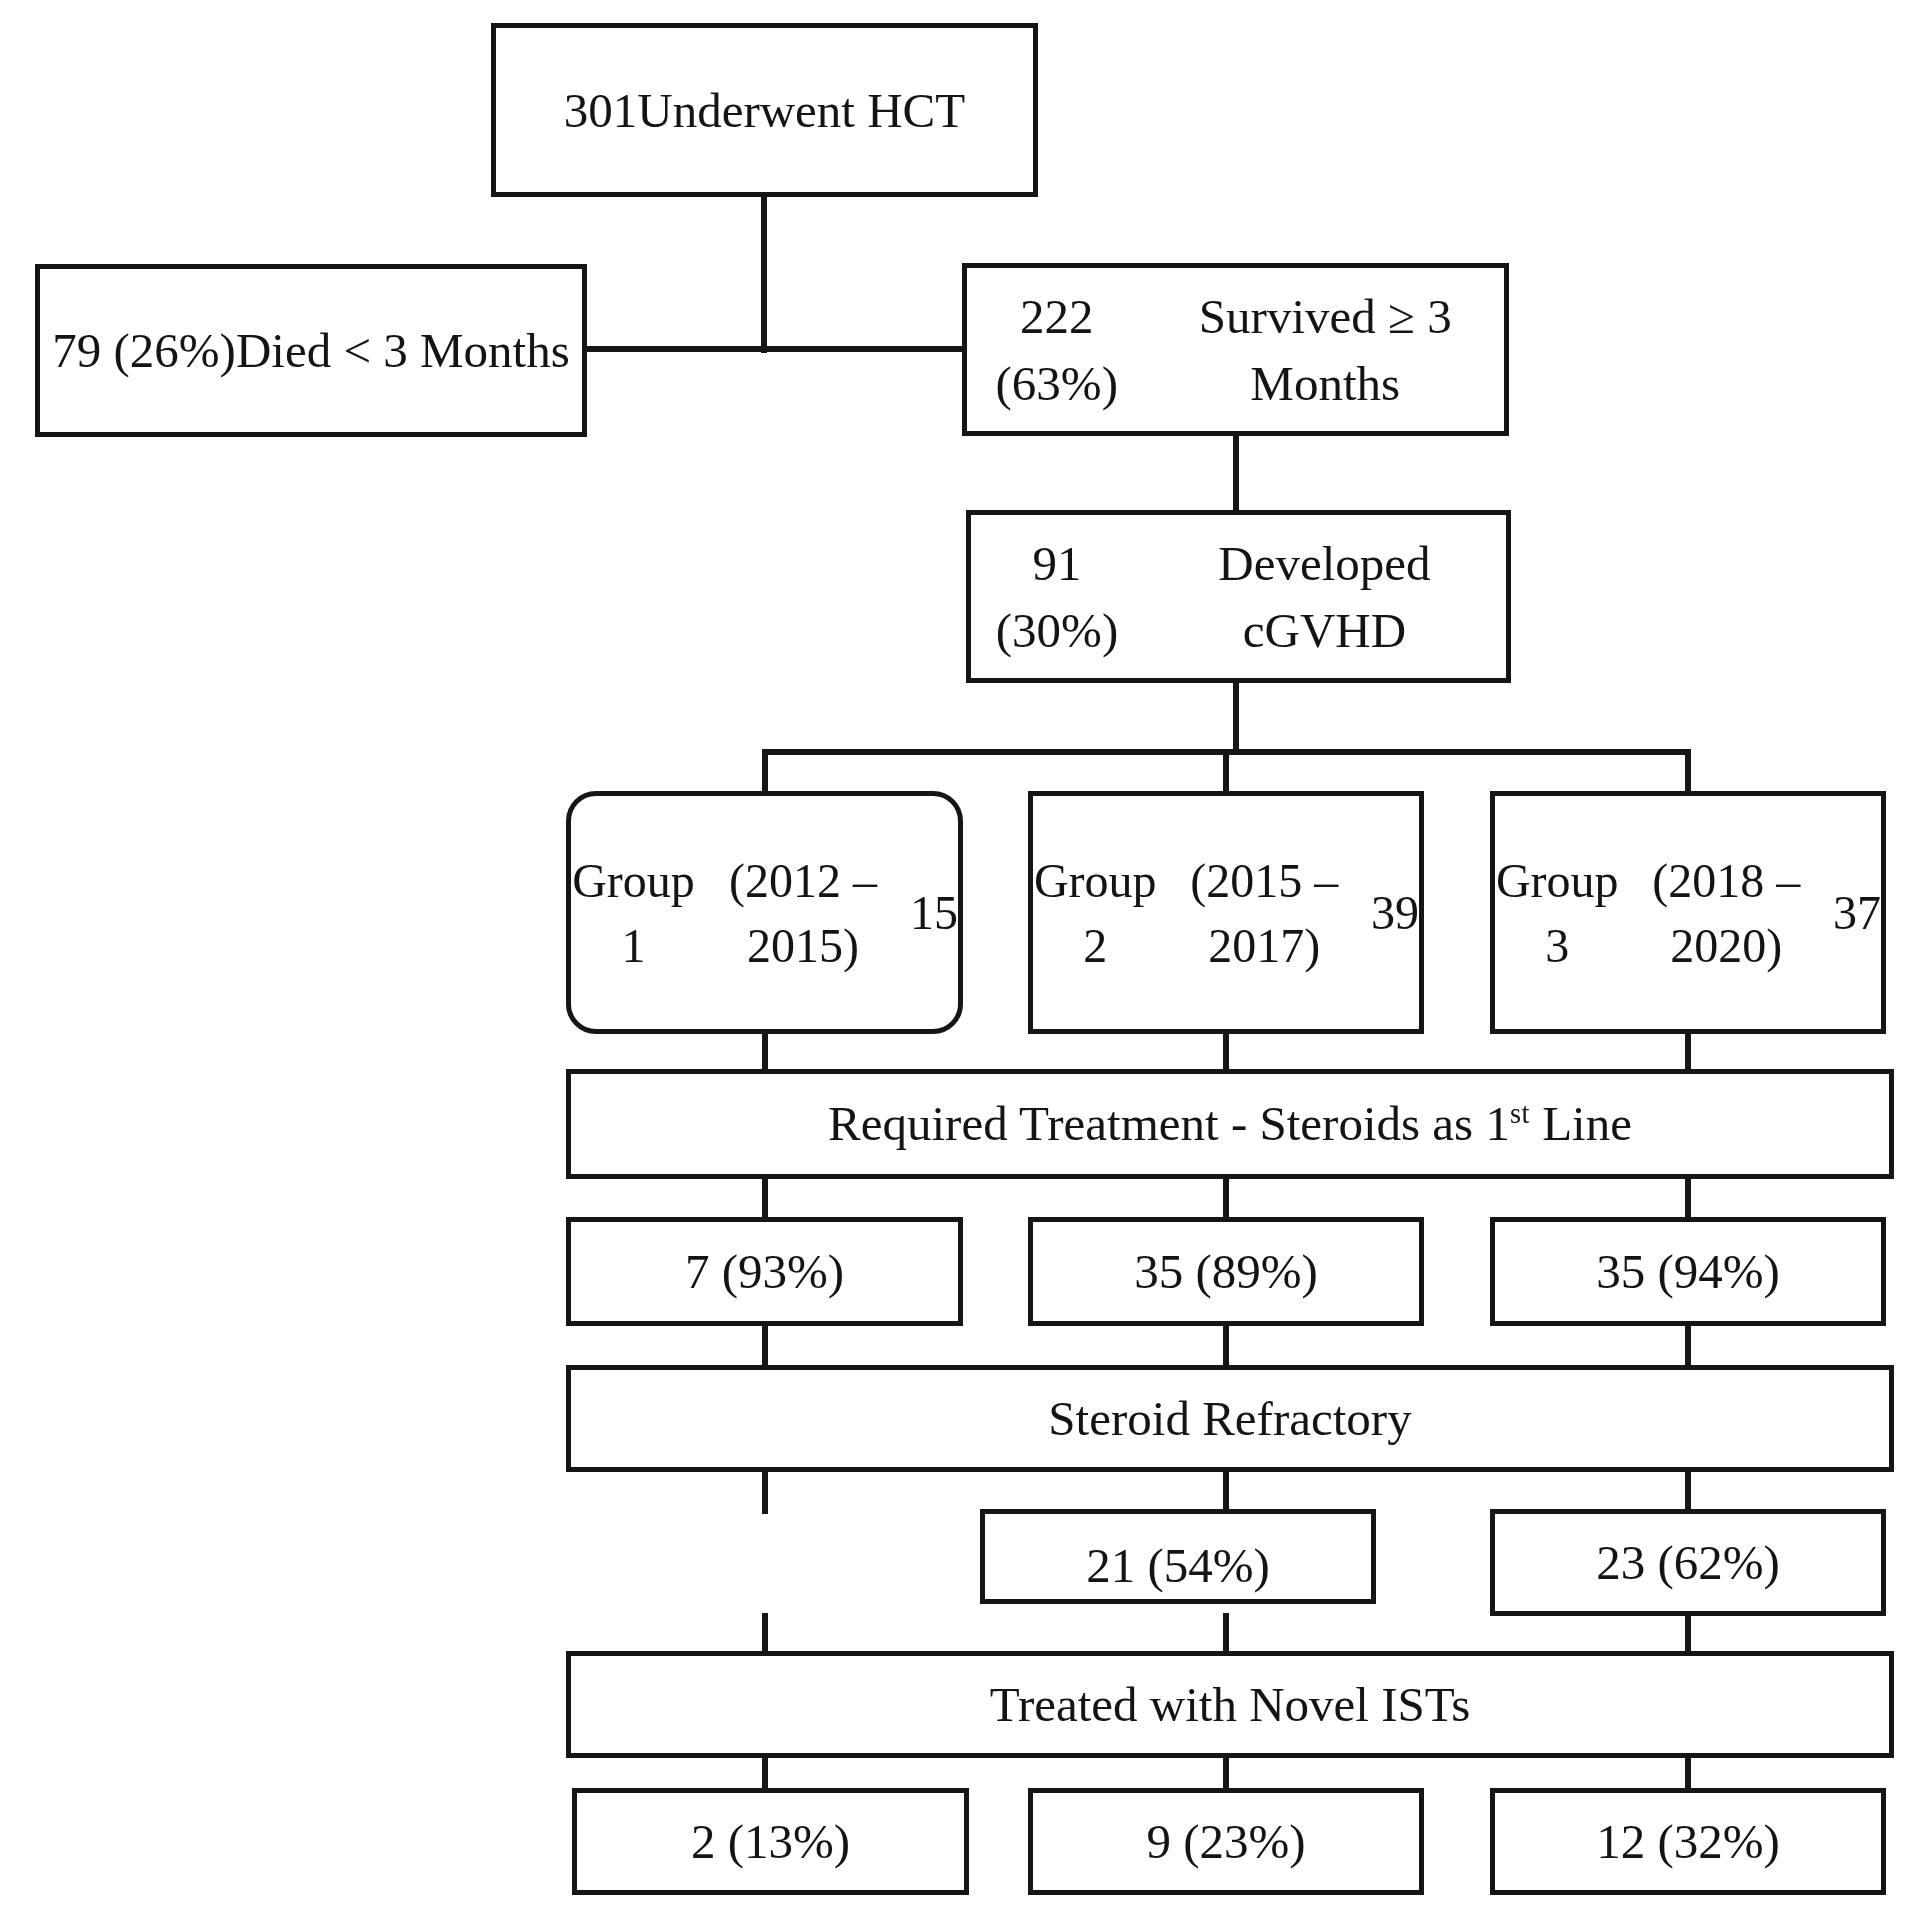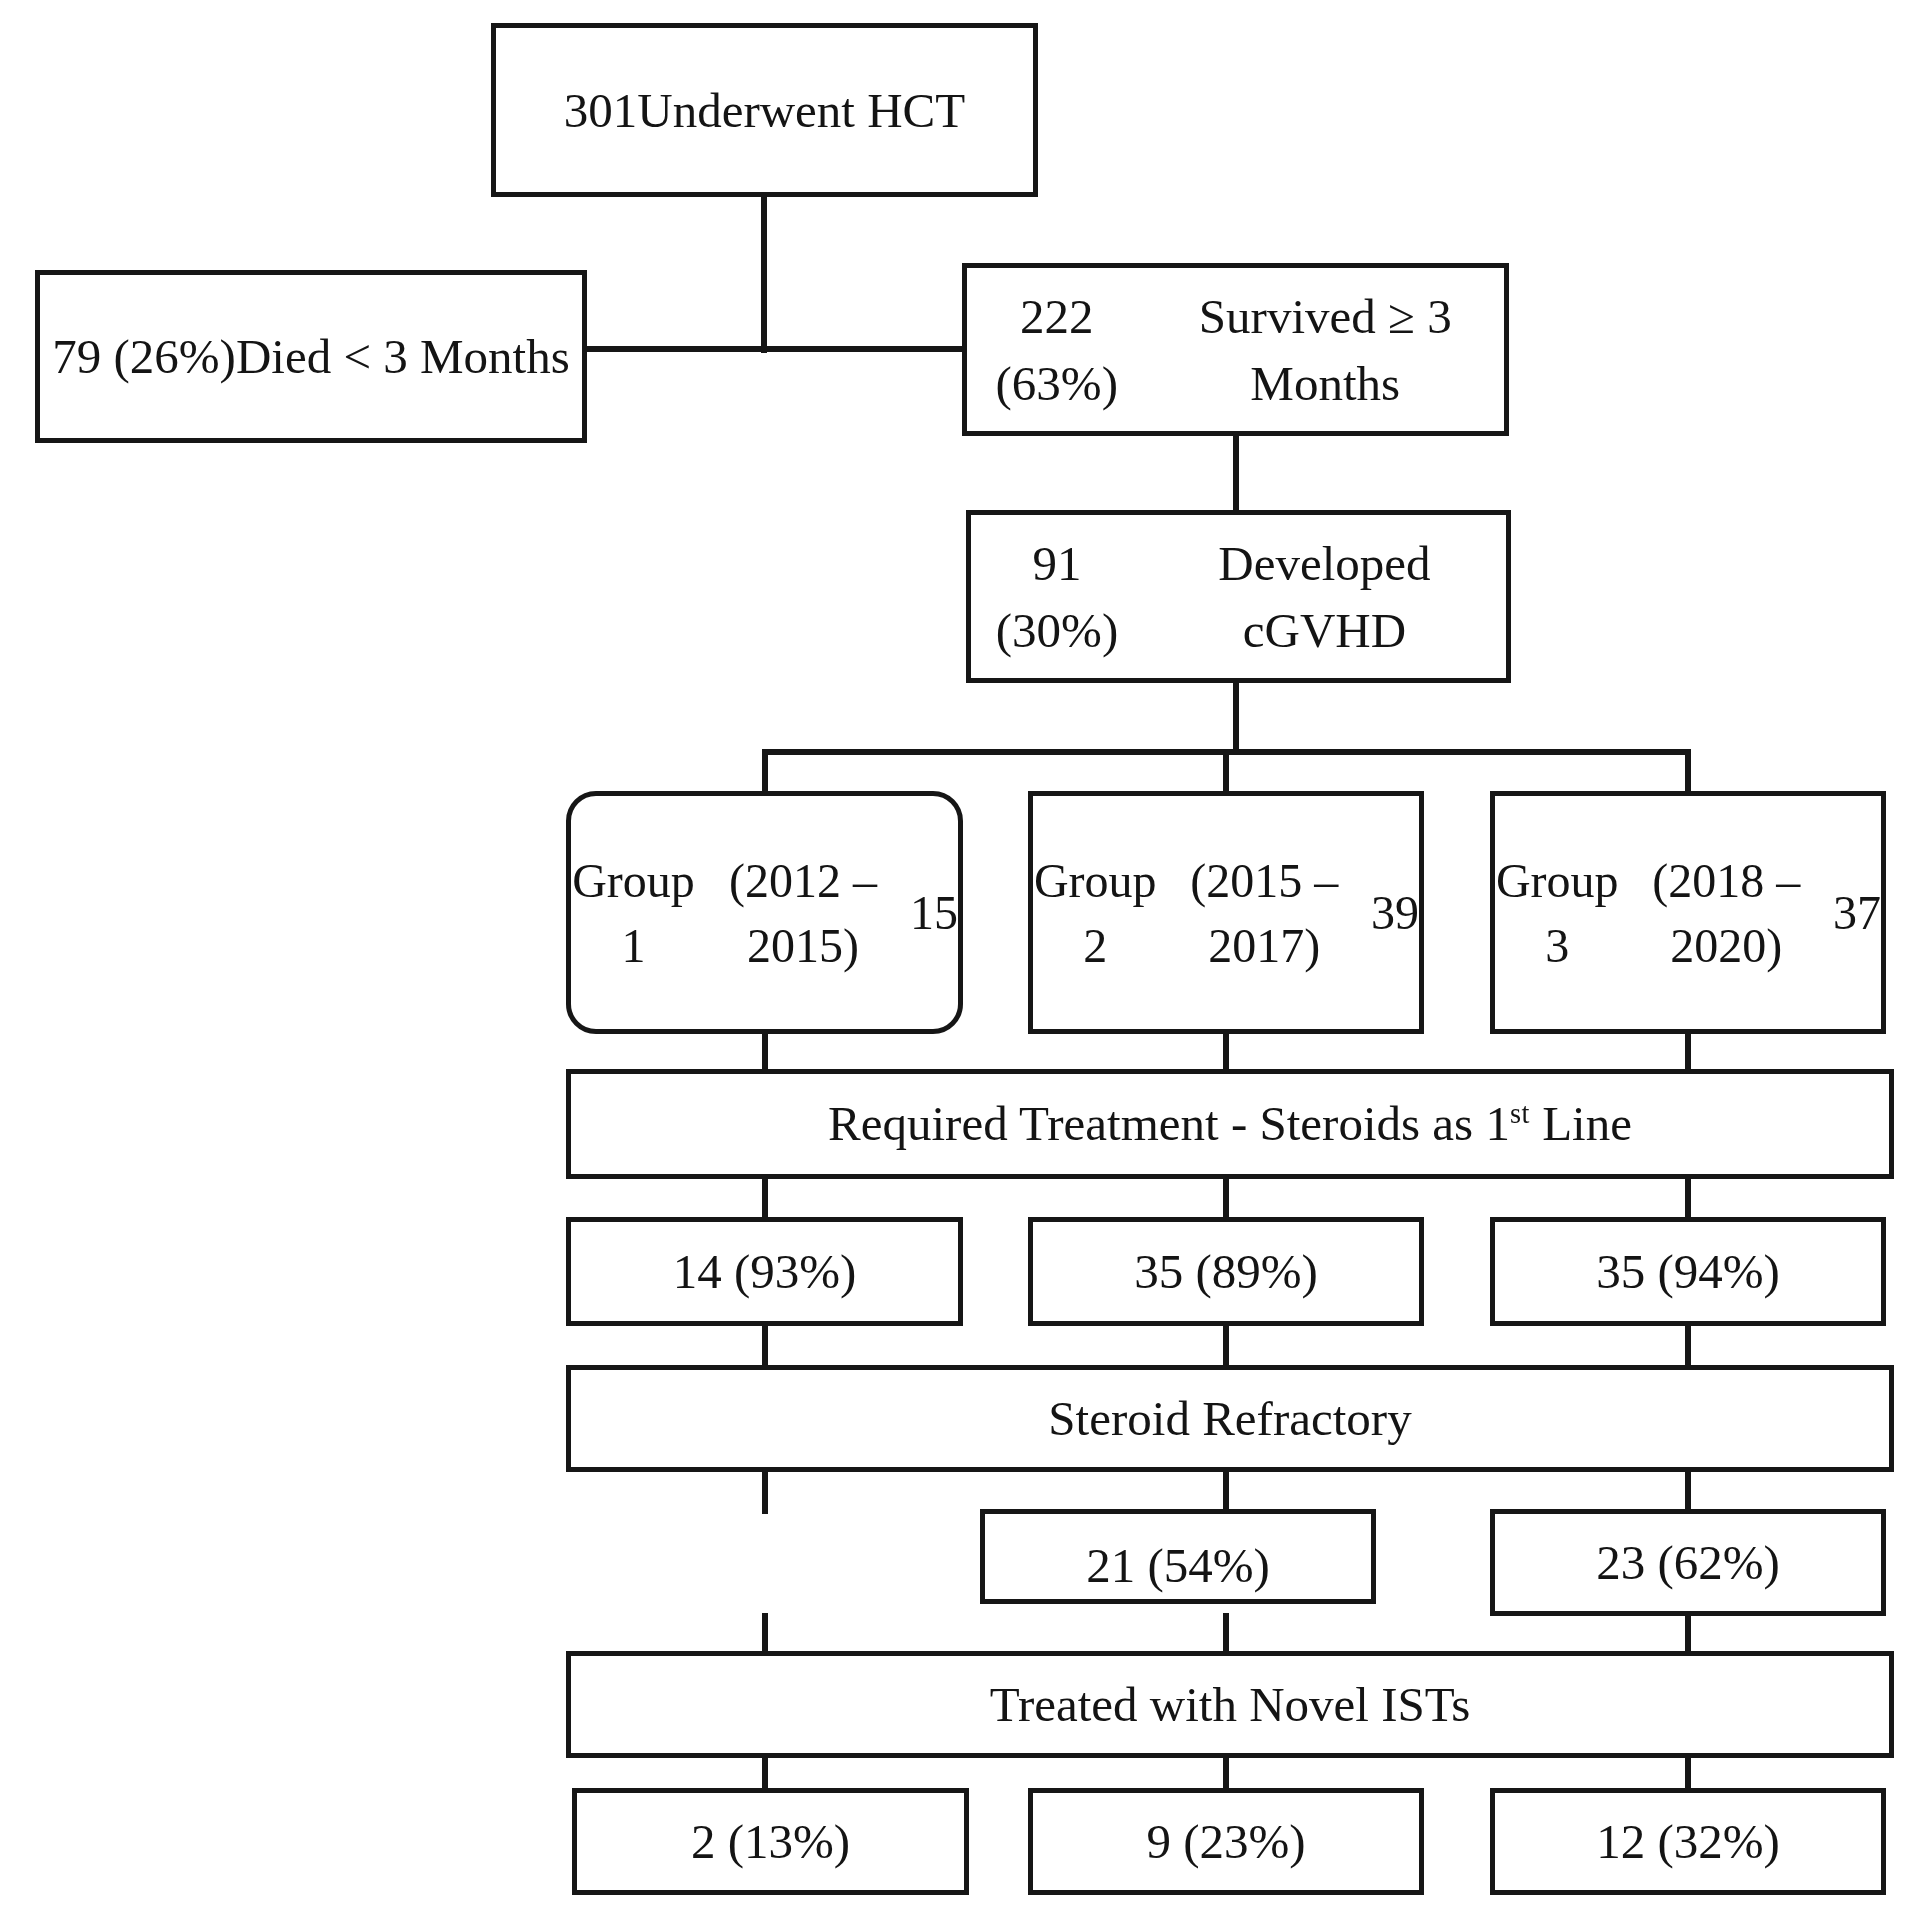--- a/index.html
+++ b/index.html
@@ -79,21 +79,21 @@
 
   <div class="line vl" style="left:762px; top:1755px; height:39px;"></div>
   <div class="line vl" style="left:1223px; top:1755px; height:39px;"></div>
   <div class="line vl" style="left:1685px; top:1755px; height:39px;"></div>
 
   <div class="box" style="left:491px; top:23px; width:547px; height:174px;">
     <div>301</div>
     <div>Underwent HCT</div>
   </div>
 
-  <div class="box" style="left:35px; top:270px; width:552px; height:173px;">
+  <div class="box" style="left:35px; top:264px; width:552px; height:173px;">
     <div>79 (26%)</div>
     <div>Died &lt; 3 Months</div>
   </div>
 
   <div class="box" style="left:962px; top:263px; width:547px; height:173px;">
     <div>222 (63%)</div>
     <div>Survived ≥ 3 Months</div>
   </div>
 
   <div class="box" style="left:966px; top:510px; width:545px; height:173px;">
@@ -115,21 +115,21 @@
     <div>Group 3</div>
     <div>(2018 – 2020)</div>
     <div>37</div>
   </div>
 
   <div class="band" style="left:566px; top:1069px; width:1328px; height:110px;">
     <span><span>Required Treatment - Steroids as 1</span><sup class="st">st</sup><span> Line</span></span>
   </div>
 
   <div class="box" style="left:566px; top:1217px; width:397px; height:109px;">
-    <div>14 (93%)</div>
+    <div>7 (93%)</div>
   </div>
   <div class="box" style="left:1028px; top:1217px; width:396px; height:109px;">
     <div>35 (89%)</div>
   </div>
   <div class="box" style="left:1490px; top:1217px; width:396px; height:109px;">
     <div>35 (94%)</div>
   </div>
 
   <div class="band" style="left:566px; top:1365px; width:1328px; height:107px;">
     <span>Steroid Refractory</span>

